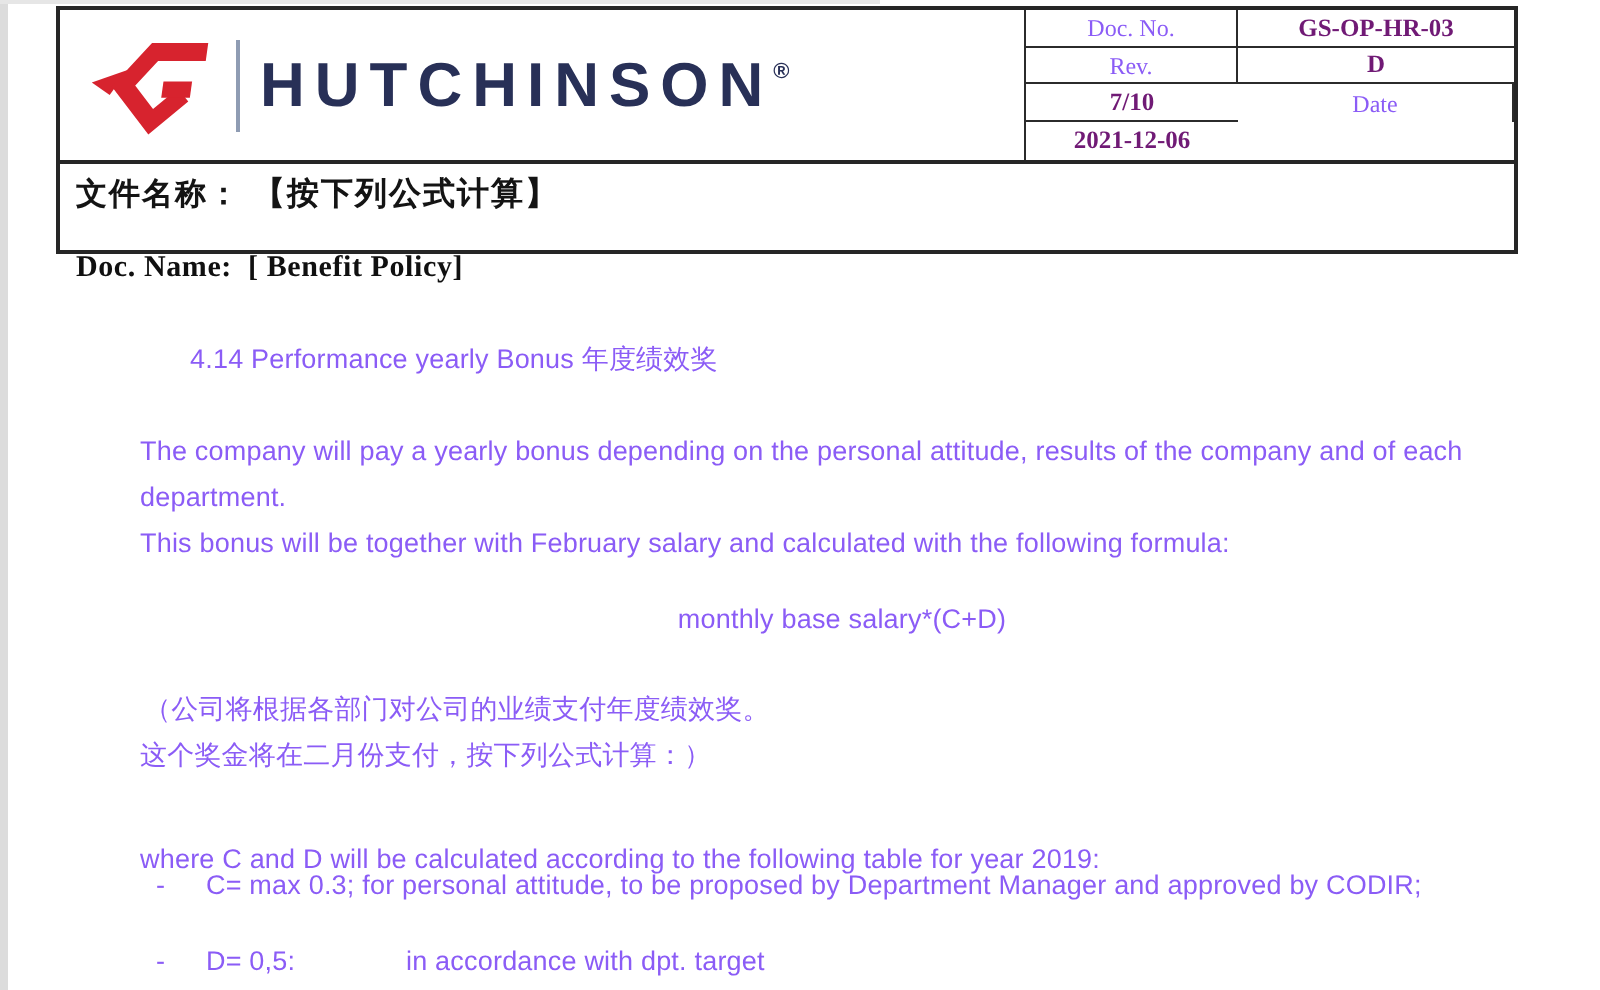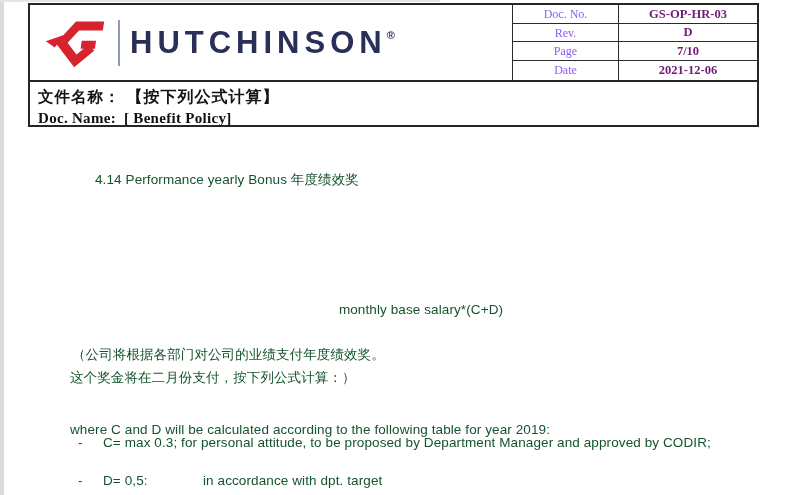--- a/index.html
+++ b/index.html
@@ -37,27 +37,27 @@
     line-height:1; overflow:hidden;
   }
   .dt-label { border-right:1.8px solid #2b2b2b; }
   .dt-value { font-weight:700; font-size:12.5px; color:#701a75; }
   .dt-cell.last { border-bottom:none; }
 
   .header-bottom { padding:5px 8px 0 8px; }
   .doc-name-zh { font-size:15.5px; font-weight:700; color:#141414; letter-spacing:1px; }
   .doc-name-zh .zh-value { margin-left:6px; font-size:16px; }
   .doc-name-en {
-    margin-top:2px; font-family:"Liberation Serif","DejaVu Serif",serif;
+    margin-top:18px; font-family:"Liberation Serif","DejaVu Serif",serif;
     font-weight:700; font-size:15px; color:#101010; letter-spacing:0.3px;
   }
   .doc-name-en .en-value { margin-left:8px; }
 
   
-  .t { position:absolute; font-size:13.5px; color:#14532d; letter-spacing:0.1px; }
+  .t { position:absolute; font-size:13.5px; color:#8b5cf6; letter-spacing:0.1px; }
   .heading { left:95px; top:171px; }
   .para-block { left:70px; top:214px; width:676px; line-height:23px; }
   .formula { left:70px; top:302px; width:676px; text-align:center; padding-left:26px; }
   .zh-line1 { left:72px; top:346px; }
   .zh-line2 { left:70px; top:369px; }
   .where-line { left:70px; top:392px;margin-top:30px; }
   .bullet-marker { width:10px; }
   .b1-marker { left:78px; top:435px; }
   .b1-text { left:103px; top:435px; width:650px; white-space:nowrap; }
   .b2-marker { left:78px; top:473px; }
@@ -84,39 +84,42 @@
         </svg>
         <div class="brand-divider"></div>
         <div class="wordmark"><span>HUTCHINSON</span><sup>®</sup></div>
       </div>
 
       <div class="doc-table">
         <div class="dt-cell dt-label">Doc. No.</div>
         <div class="dt-cell dt-value">GS-OP-HR-03</div>
         <div class="dt-cell dt-label">Rev.</div>
         <div class="dt-cell dt-value">D</div>
-        <div class="dt-cell dt-label">Page</div>
         <div class="dt-cell dt-value">7/10</div>
         <div class="dt-cell dt-label last">Date</div>
         <div class="dt-cell dt-value last">2021-12-06</div>
       </div>
     </div>
 
     <div class="header-bottom">
       <div class="doc-name-zh">
         <span>文件名称：</span><span class="zh-value">【按下列公式计算】</span>
       </div>
       <div class="doc-name-en">
         <span>Doc. Name:</span><span class="en-value">[ Benefit Policy]</span>
       </div>
     </div>
   </div>
 
   <div class="t heading">4.14 Performance yearly Bonus 年度绩效奖</div>
 
+  <div class="t para-block">
+    <div>The company will pay a yearly bonus depending on the personal attitude, results of the company and of each department.</div>
+    <div>This bonus will be together with February salary and calculated with the following formula:</div>
+  </div>
 
   <div class="t formula">monthly base salary*(C+D)</div>
 
   <div class="t zh-line1">（公司将根据各部门对公司的业绩支付年度绩效奖。</div>
   <div class="t zh-line2">这个奖金将在二月份支付，按下列公式计算：）</div>
 
   <div class="t where-line">where C and D will be calculated according to the following table for year 2019:</div>
 
   <div class="t bullet-marker b1-marker">-</div>
   <div class="t b1-text">C= max 0.3; for personal attitude, to be proposed by Department Manager and approved by CODIR;</div>

